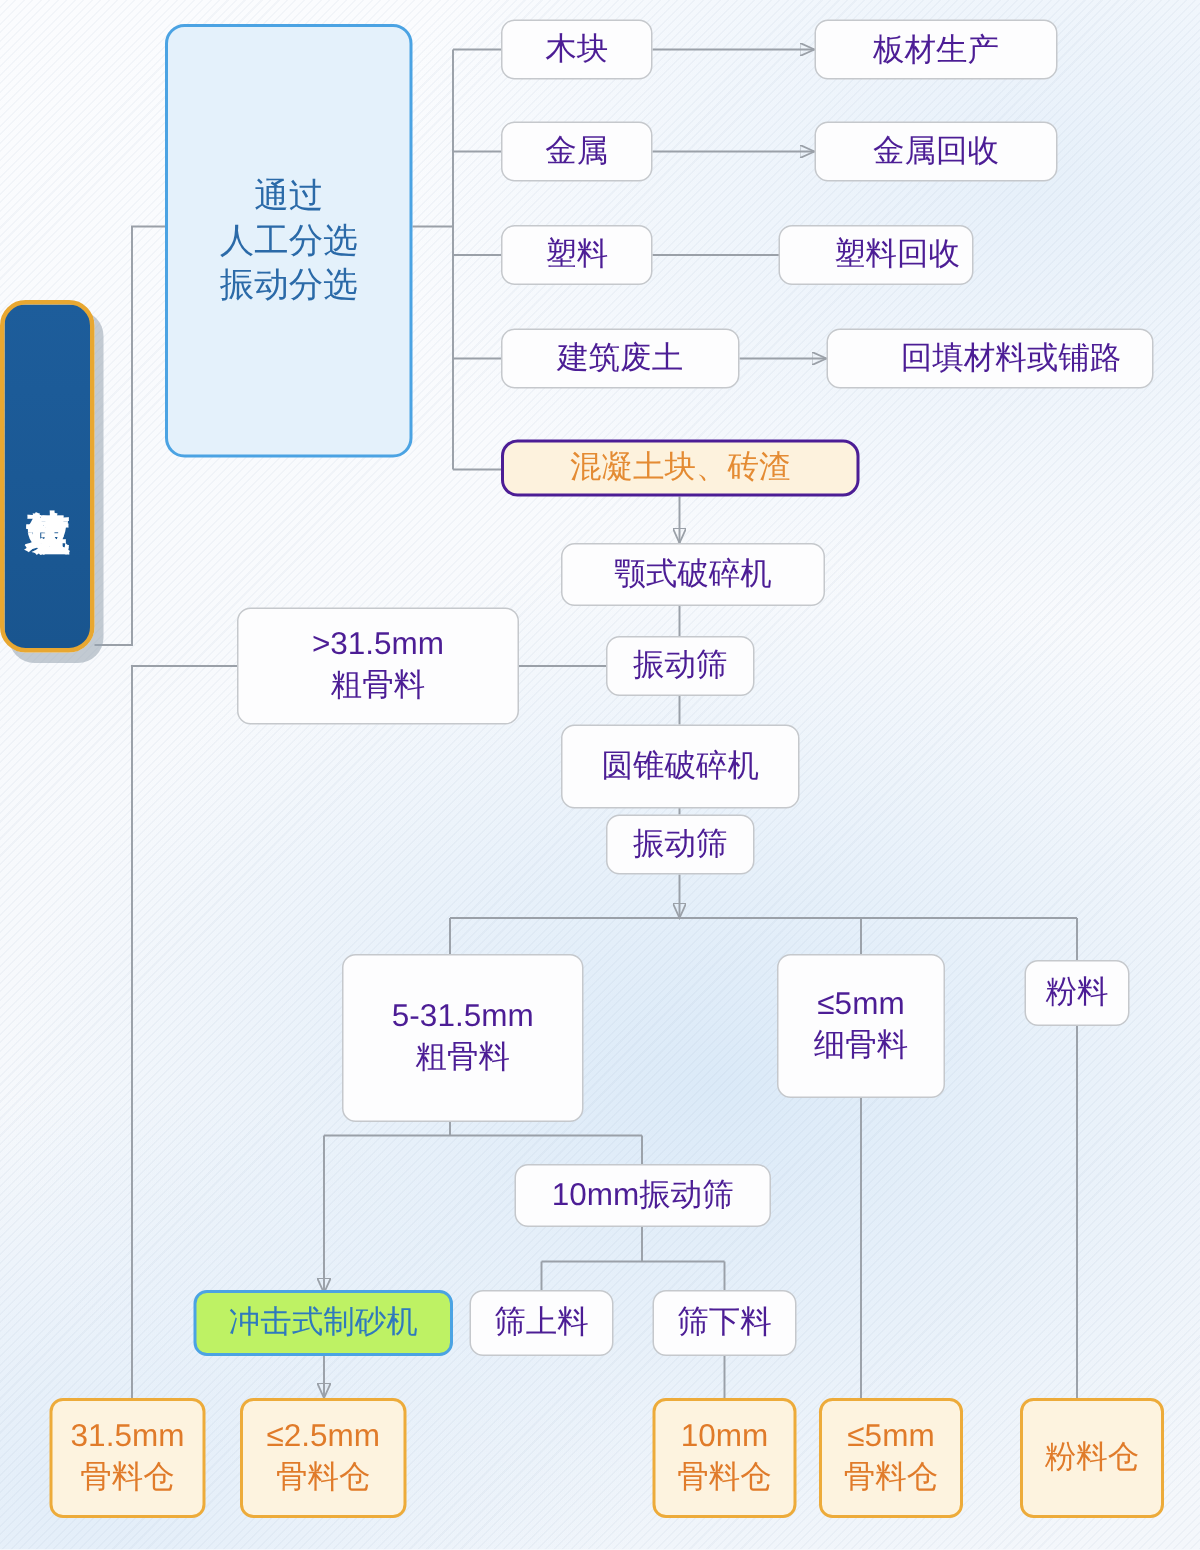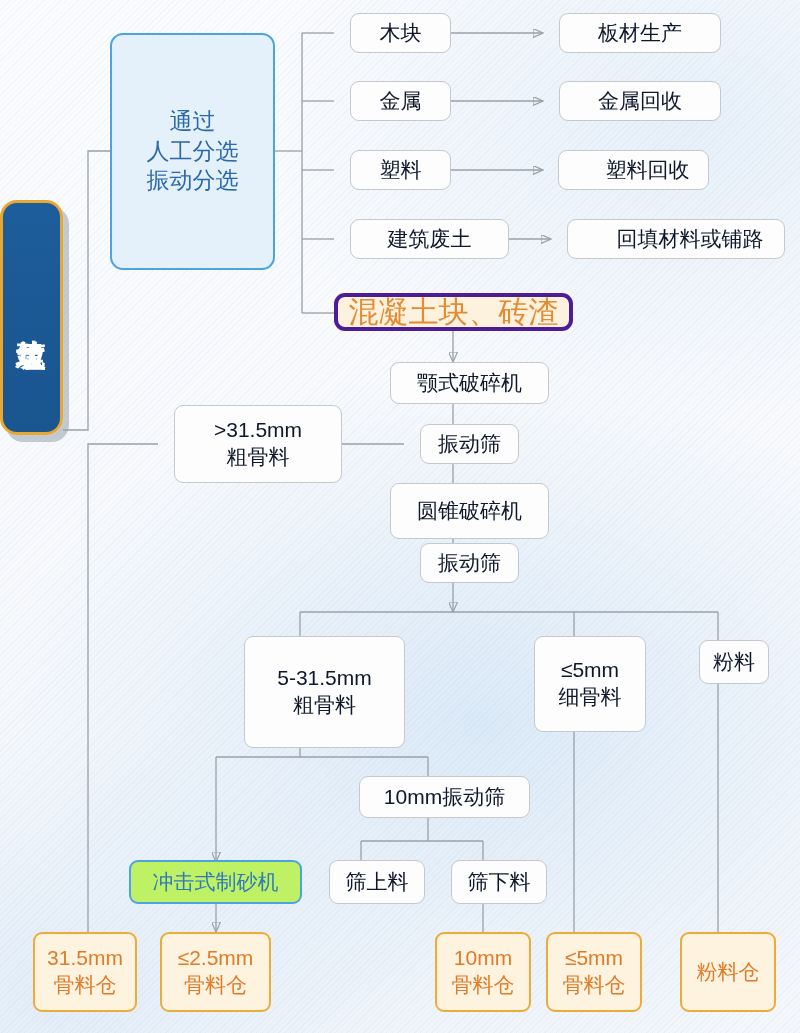--- a/index.html
+++ b/index.html
@@ -20,25 +20,25 @@
       background-image:repeating-linear-gradient(135deg,
         rgba(255,255,255,0) 0px, rgba(255,255,255,0) 3px,
         rgba(150,170,195,.085) 3px, rgba(150,170,195,.085) 4px);
   }
   #svg{position:absolute;inset:0;}
   
   .node{position:absolute;box-sizing:border-box;display:flex;
         align-items:center;justify-content:center;text-align:center;
         line-height:1.28;white-space:pre-line;}
   .plain{background:#fdfdfe;border:1px solid #c5c8cc;border-radius:9px;
-         color:#0f172a;font-size:21px;margin-left:16px;}
+         color:#4c1d95;font-size:21px;}
   .orange{background:#fdf3df;border:2px solid #edab3a;border-radius:9px;
           color:#e07b2a;font-size:21px;}
-  .orangeTop{background:#fdf2dd;border:4px solid #4c1d95;border-radius:11px;
-          color:#e48b33;font-size:30px;}
+  .orangeTop{background:#fdf2dd;border:2px solid #4c1d95;border-radius:11px;
+          color:#e48b33;font-size:21px;}
   .blueSoft{background:#e4f1fb;border:2px solid #4ba3e3;border-radius:13px;
           color:#2b6aa8;font-size:23px;}
   .blueLine{background:#bef264;border:2px solid #4ba3e3;border-radius:9px;
           color:#2f79bd;font-size:21px;}
   .source{background:linear-gradient(180deg,#1d5d9b,#19558f);
           border:3px solid #e8a731;border-radius:17px;color:#fff;
           font-size:29px;font-weight:bold;letter-spacing:1px;
           writing-mode:vertical-rl;text-orientation:upright;line-height:1.18;
           box-shadow:6px 7px 0 rgba(150,162,175,.55);}
 </style>
@@ -109,43 +109,43 @@
     <path d="M483,904 L483,932"></path>
 
     <path d="M574,732 L574,932"></path>
 
     <path d="M718,684 L718,932"></path>
   </g>
 </svg>
 
 <div class="node source" style="left:0px;top:200px;width:63px;height:235px;">建筑垃圾</div>
 
-<div class="node blueSoft" style="left:110px;top:33px;width:165px;height:237px;">通过
+<div class="node blueSoft" style="left:110px;top:16px;width:165px;height:289px;">通过
 人工分选
 振动分选</div>
 
 <div class="node plain" style="left:334px;top:13px;width:101px;height:40px;">木块</div>
 <div class="node plain" style="left:543px;top:13px;width:162px;height:40px;font-family:Liberation Serif, serif;">板材生产</div>
 
 <div class="node plain" style="left:334px;top:81px;width:101px;height:40px;">金属</div>
 <div class="node plain" style="left:543px;top:81px;width:162px;height:40px;">金属回收</div>
 
 <div class="node plain" style="left:334px;top:150px;width:101px;height:40px;">塑料</div>
-<div class="node plain" style="left:542px;top:150px;width:151px;height:40px;padding-left:28px;">塑料回收</div>
+<div class="node plain" style="left:519px;top:150px;width:130px;height:40px;padding-left:28px;">塑料回收</div>
 
 <div class="node plain" style="left:334px;top:219px;width:159px;height:40px;">建筑废土</div>
 <div class="node plain" style="left:551px;top:219px;width:218px;height:40px;padding-left:28px;">回填材料或铺路</div>
 
 <div class="node orangeTop" style="left:334px;top:293px;width:239px;height:38px;">混凝土块、砖渣</div>
 
-<div class="node plain" style="left:374px;top:362px;width:159px;height:42px;">颚式破碎机</div>
+<div class="node plain" style="left:374px;top:362px;width:176px;height:42px;">颚式破碎机</div>
 
 <div class="node plain" style="left:404px;top:424px;width:99px;height:40px;">振动筛</div>
 
-<div class="node plain" style="left:158px;top:405px;width:168px;height:78px;">&gt;31.5mm
+<div class="node plain" style="left:158px;top:405px;width:188px;height:78px;">&gt;31.5mm
 粗骨料</div>
 
 <div class="node plain" style="left:374px;top:483px;width:159px;height:56px;">圆锥破碎机</div>
 
 <div class="node plain" style="left:404px;top:543px;width:99px;height:40px;">振动筛</div>
 
 <div class="node plain" style="left:228px;top:636px;width:161px;height:112px;">5-31.5mm
 粗骨料</div>
 
 <div class="node plain" style="left:518px;top:636px;width:112px;height:96px;">≤5mm

